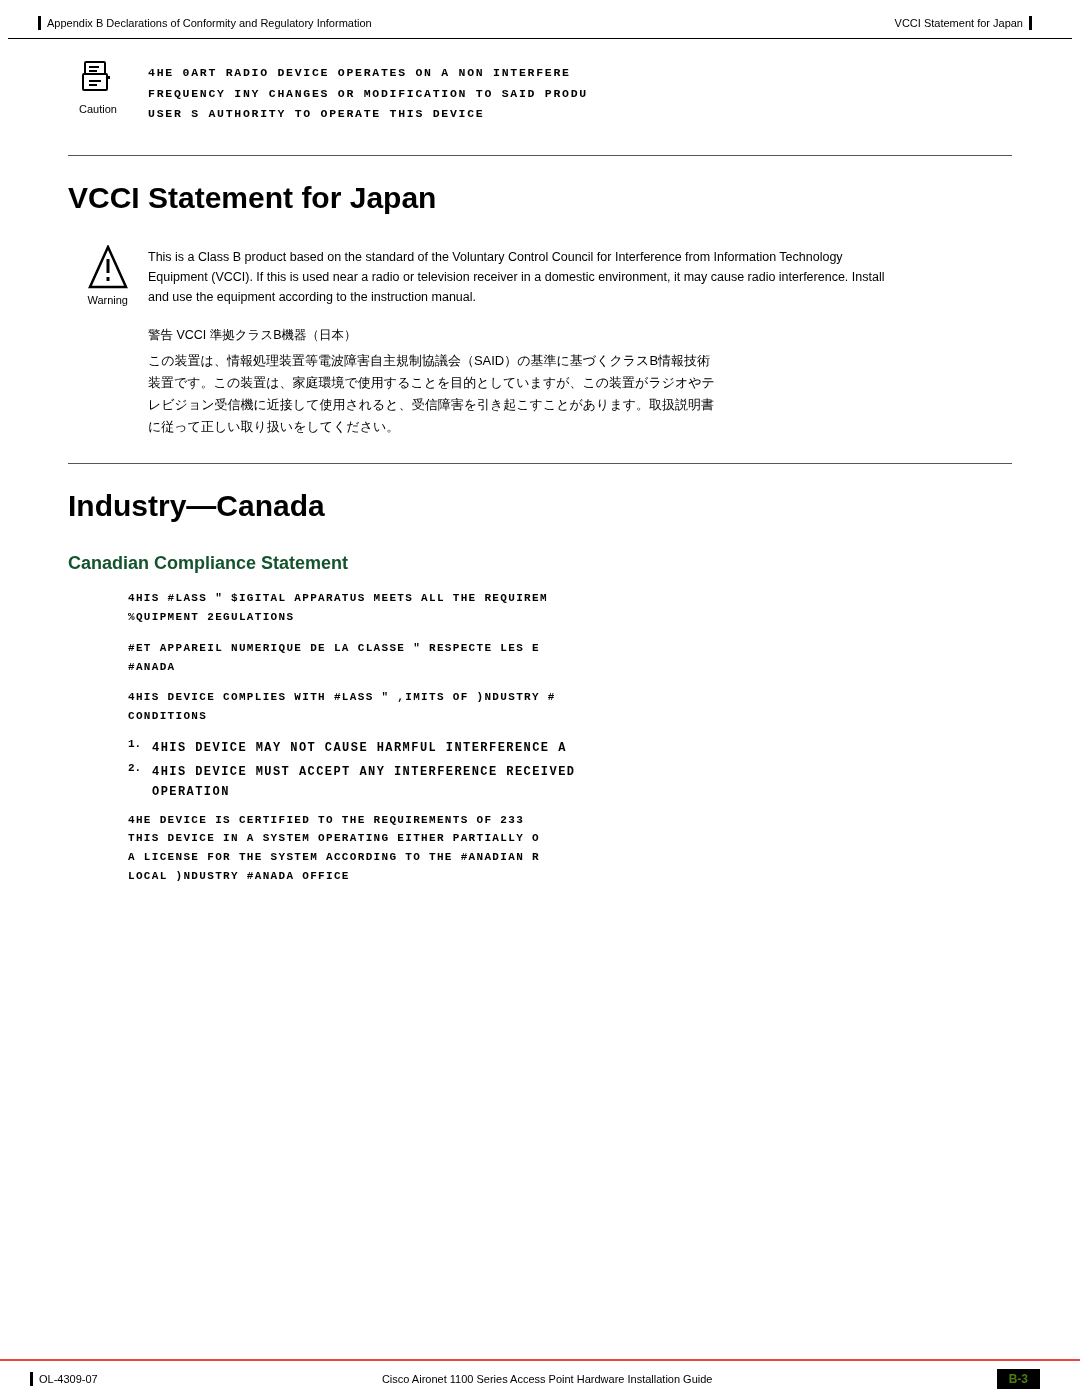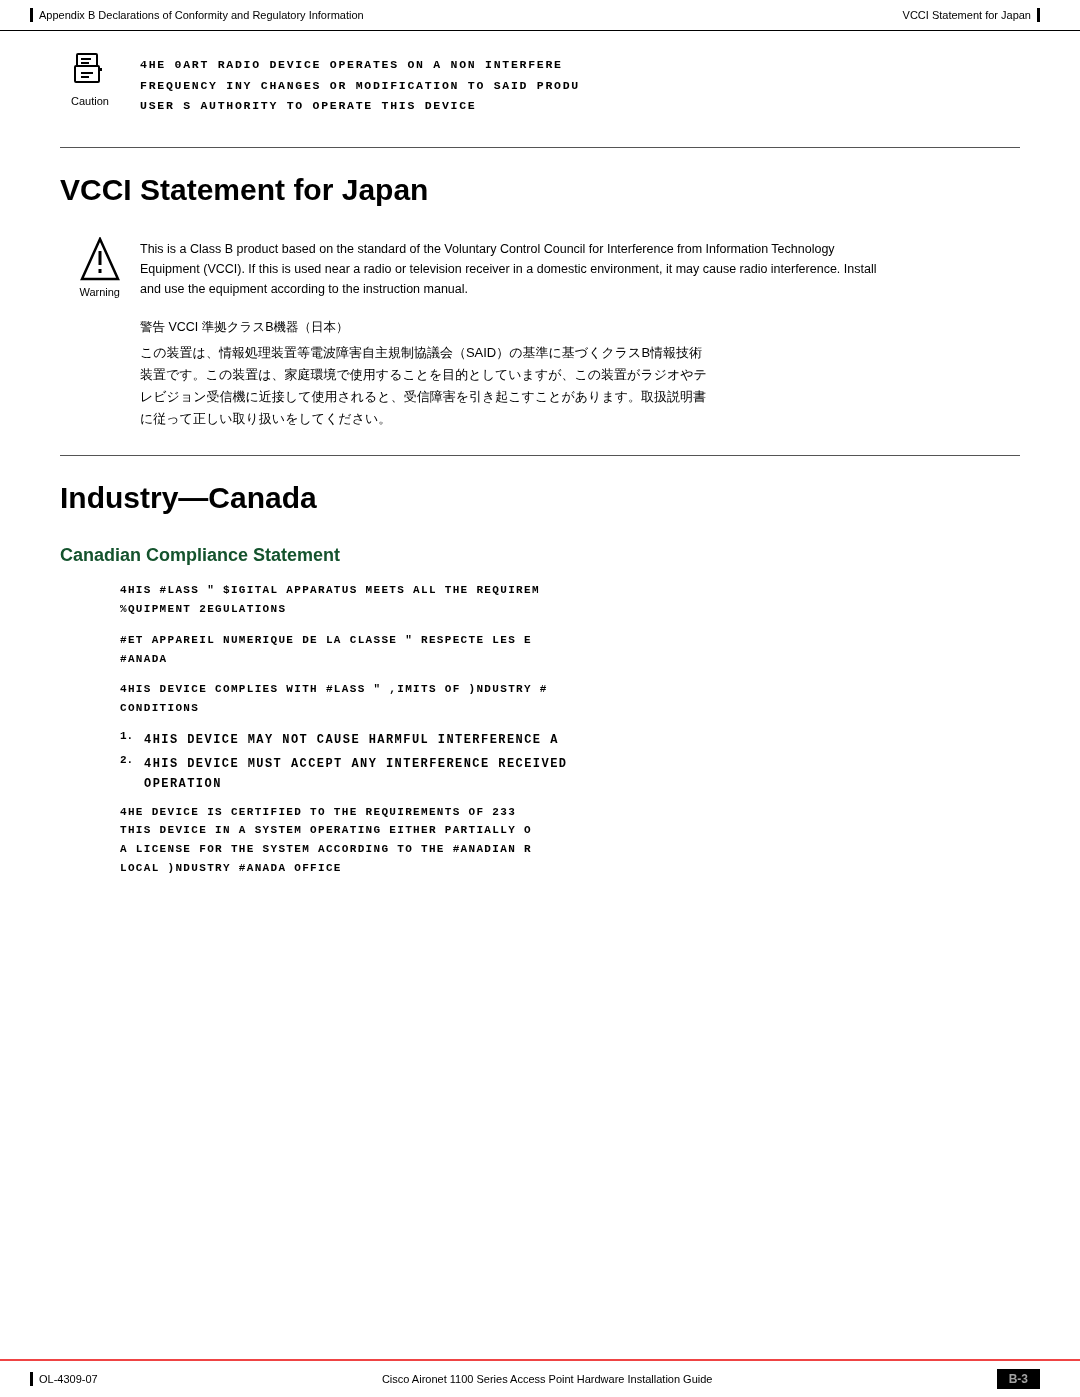--- a/index.html
+++ b/index.html
@@ -16,21 +16,21 @@
       width: 1080px;
       min-height: 1397px;
       position: relative;
     }
 
     .page-container {
       width: 1080px;
       min-height: 1397px;
       background: #fff;
       position: relative;
-      padding: 0;
+      padding: 8px;
     }
 
     
     .header-bar {
       display: flex;
       justify-content: space-between;
       align-items: center;
       padding: 8px 40px 8px 30px;
       border-bottom: 1px solid #000;
       font-size: 11px;
@@ -247,21 +247,21 @@
 
     .footer-left-bar {
       width: 3px;
       height: 14px;
       background: #000;
       display: inline-block;
     }
 
     .footer-right {
       background: #000;
-      color: #a3a3a3;
+      color: #4d7c0f;
       padding: 3px 12px;
       font-size: 12px;
       font-weight: bold;
     }
 
     .footer-center {
       font-size: 11px;
       text-align: center;
     }
   </style>

